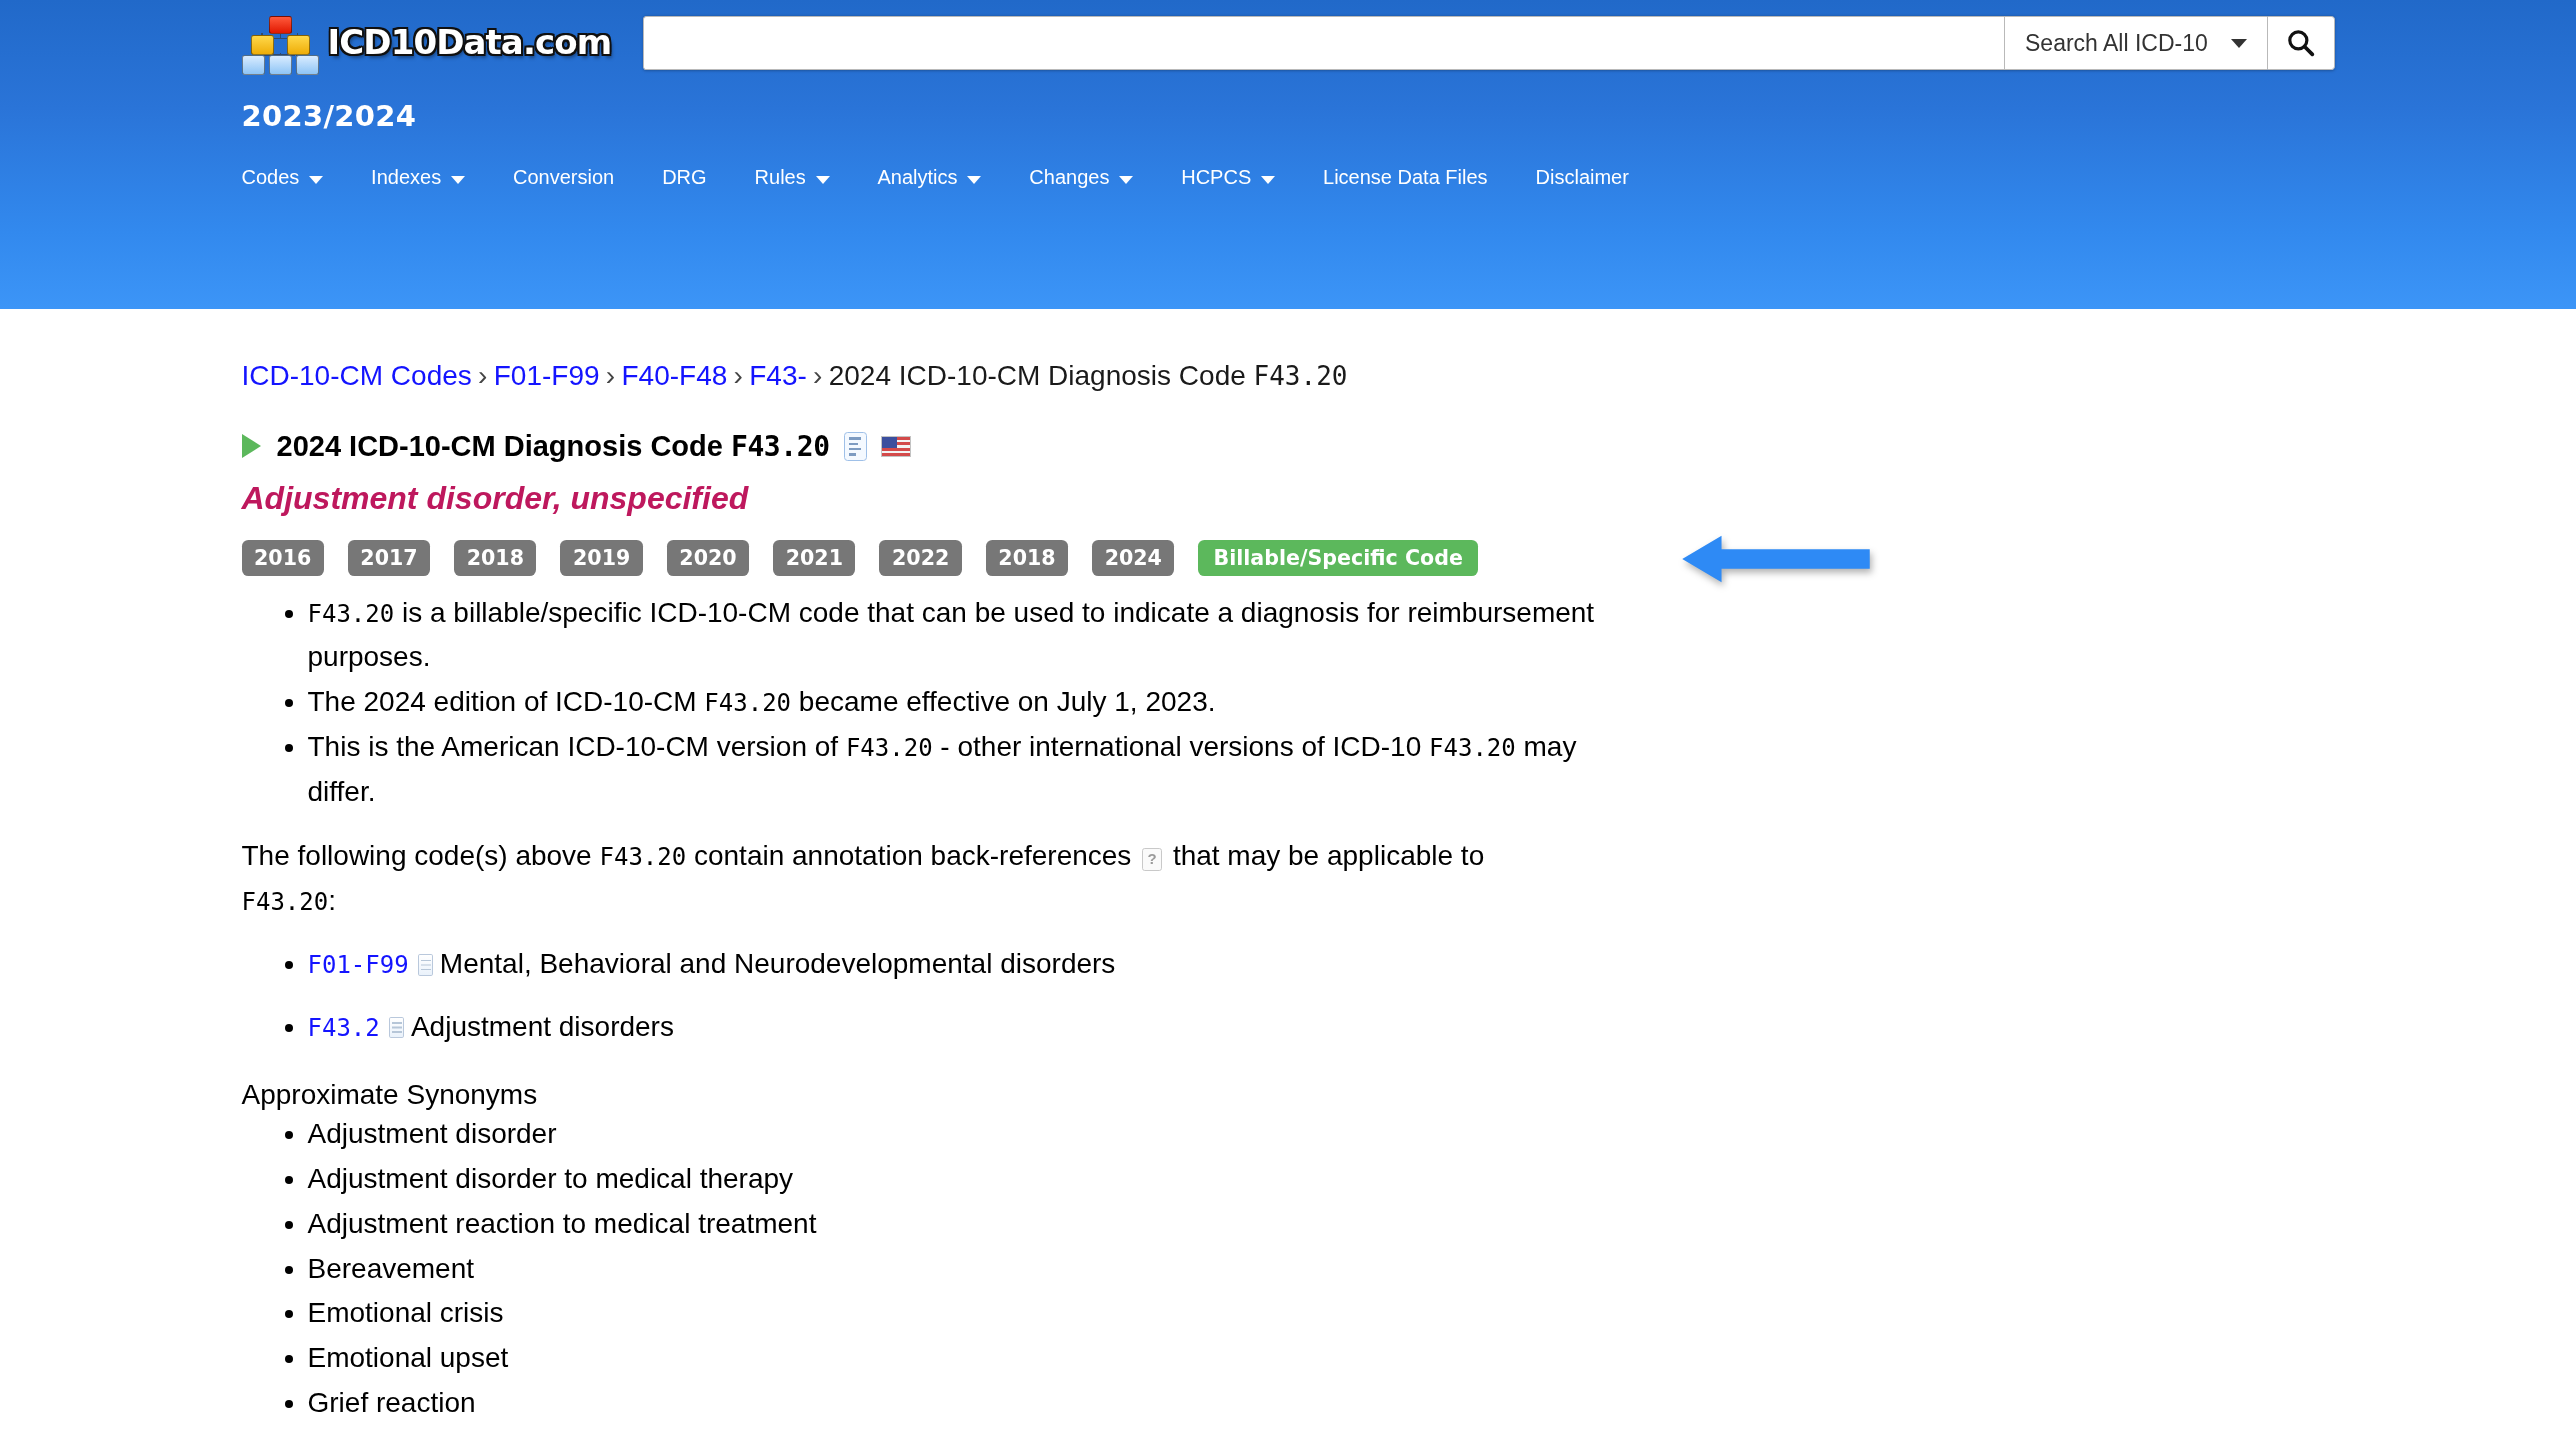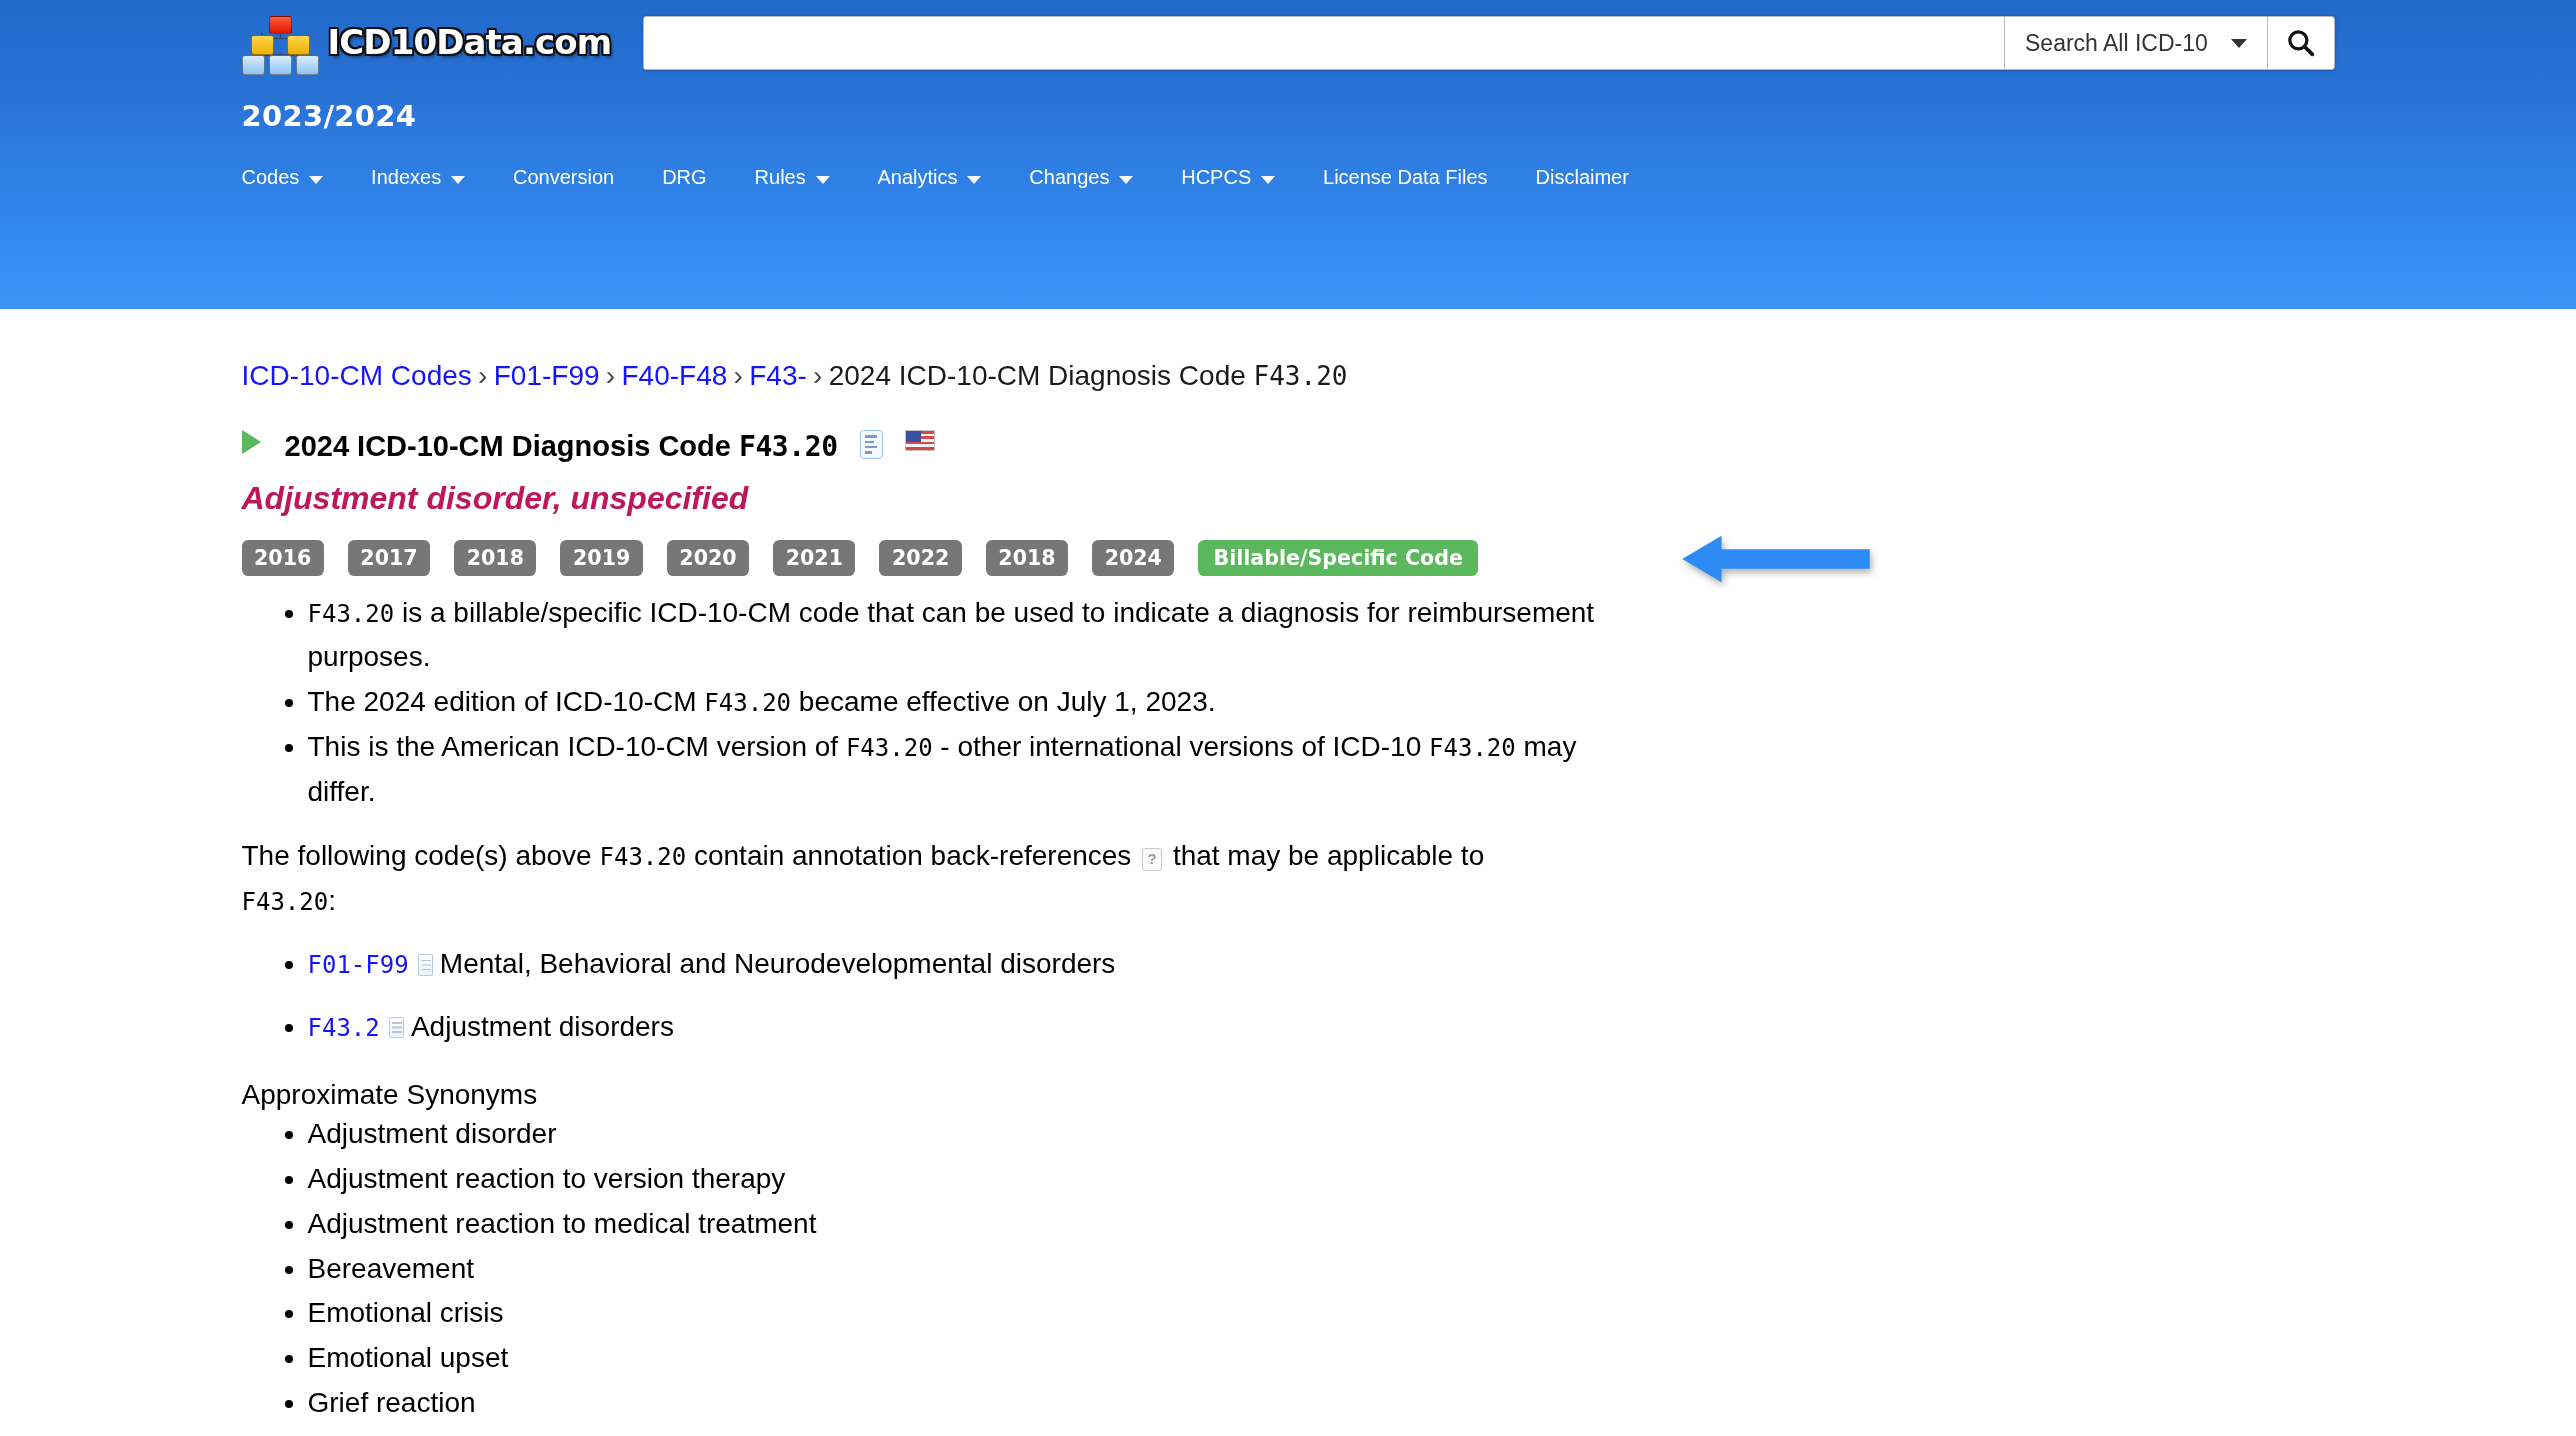--- a/index.html
+++ b/index.html
@@ -206,21 +206,22 @@
     color: #1414ff;
     text-decoration: none;
     cursor: pointer;
   }
   .bc-sep { color: #444; margin: 0 6.3px; }
   .bc-code { font-family: "DejaVu Sans Mono", monospace; font-size: 26px; }
 
   .code-title {
     margin-top: 34px;
     display: flex;
-    gap: 8px;
+    align-items: center;
+    gap: 0px;
   }
   .tri-green {
     width: 0; height: 0;
     border-top: 12.5px solid transparent;
     border-bottom: 12.5px solid transparent;
     border-left: 19px solid #5cb85c;
     margin-right: 16px;
     flex: 0 0 auto;
     cursor: pointer;
   }
@@ -533,21 +534,21 @@
     <div class="para"><span>The following code(s) above </span><span class="mono">F43.20</span><span> contain annotation back-references </span><span class="ico-help">?</span><span> that may be applicable to </span><span class="mono">F43.20</span><span>:</span></div>
 
     <ul class="ref-list">
       <li><a class="ref-code">F01-F99</a><span class="ico-doc"></span><span>Mental, Behavioral and Neurodevelopmental disorders</span></li>
       <li><a class="ref-code">F43.2</a><span class="ico-doc"></span><span>Adjustment disorders</span></li>
     </ul>
 
     <div class="syn-head">Approximate Synonyms</div>
     <ul class="syn-list">
       <li>Adjustment disorder</li>
-      <li>Adjustment reaction to version therapy</li>
+      <li>Adjustment disorder to medical therapy</li>
       <li>Adjustment reaction to medical treatment</li>
       <li>Bereavement</li>
       <li>Emotional crisis</li>
       <li>Emotional upset</li>
       <li>Grief reaction</li>
     </ul>
 
   </div>
 </div>
 

